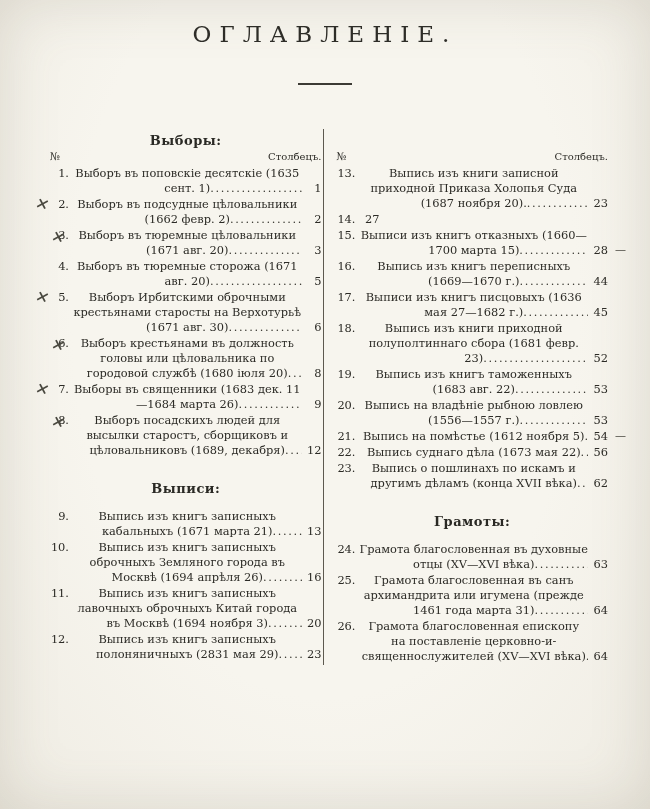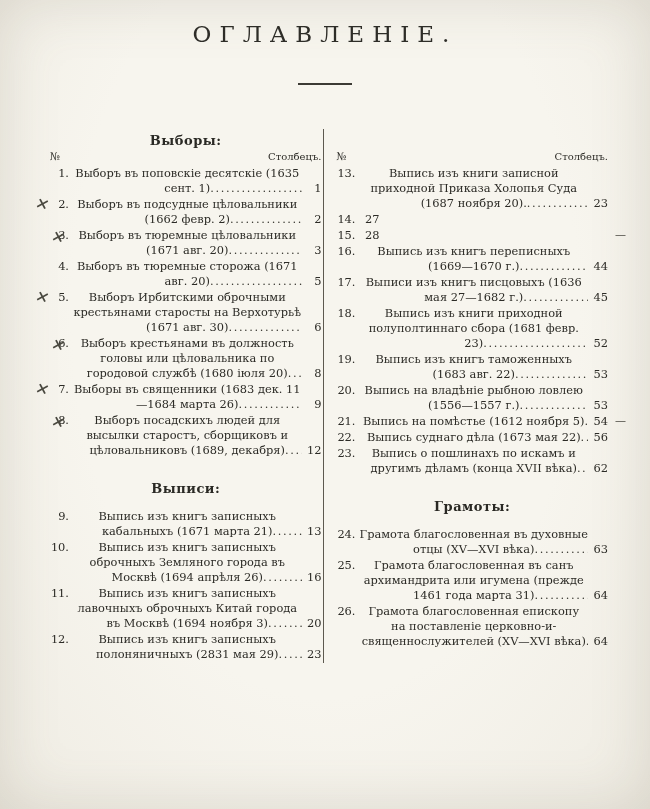--- a/index.html
+++ b/index.html
@@ -172,20 +172,21 @@
         <span class="pg">23</span>
       </div>
 
       <div class="entry">
         <span class="num">14.</span>
         <span class="pg">27</span>
       </div>
 
       <div class="entry">
         <span class="num">15.</span>
+        <span class="etext"><span>Выписи изъ книгъ отказныхъ (1660—1700 марта 15)</span><span class="leader"></span></span>
         <span class="pg">28</span>
         <span class="mdash">—</span>
       </div>
 
       <div class="entry">
         <span class="num">16.</span>
         <span class="etext"><span>Выпись изъ книгъ переписныхъ (1669—1670 г.)</span><span class="leader"></span></span>
         <span class="pg">44</span>
       </div>
 

